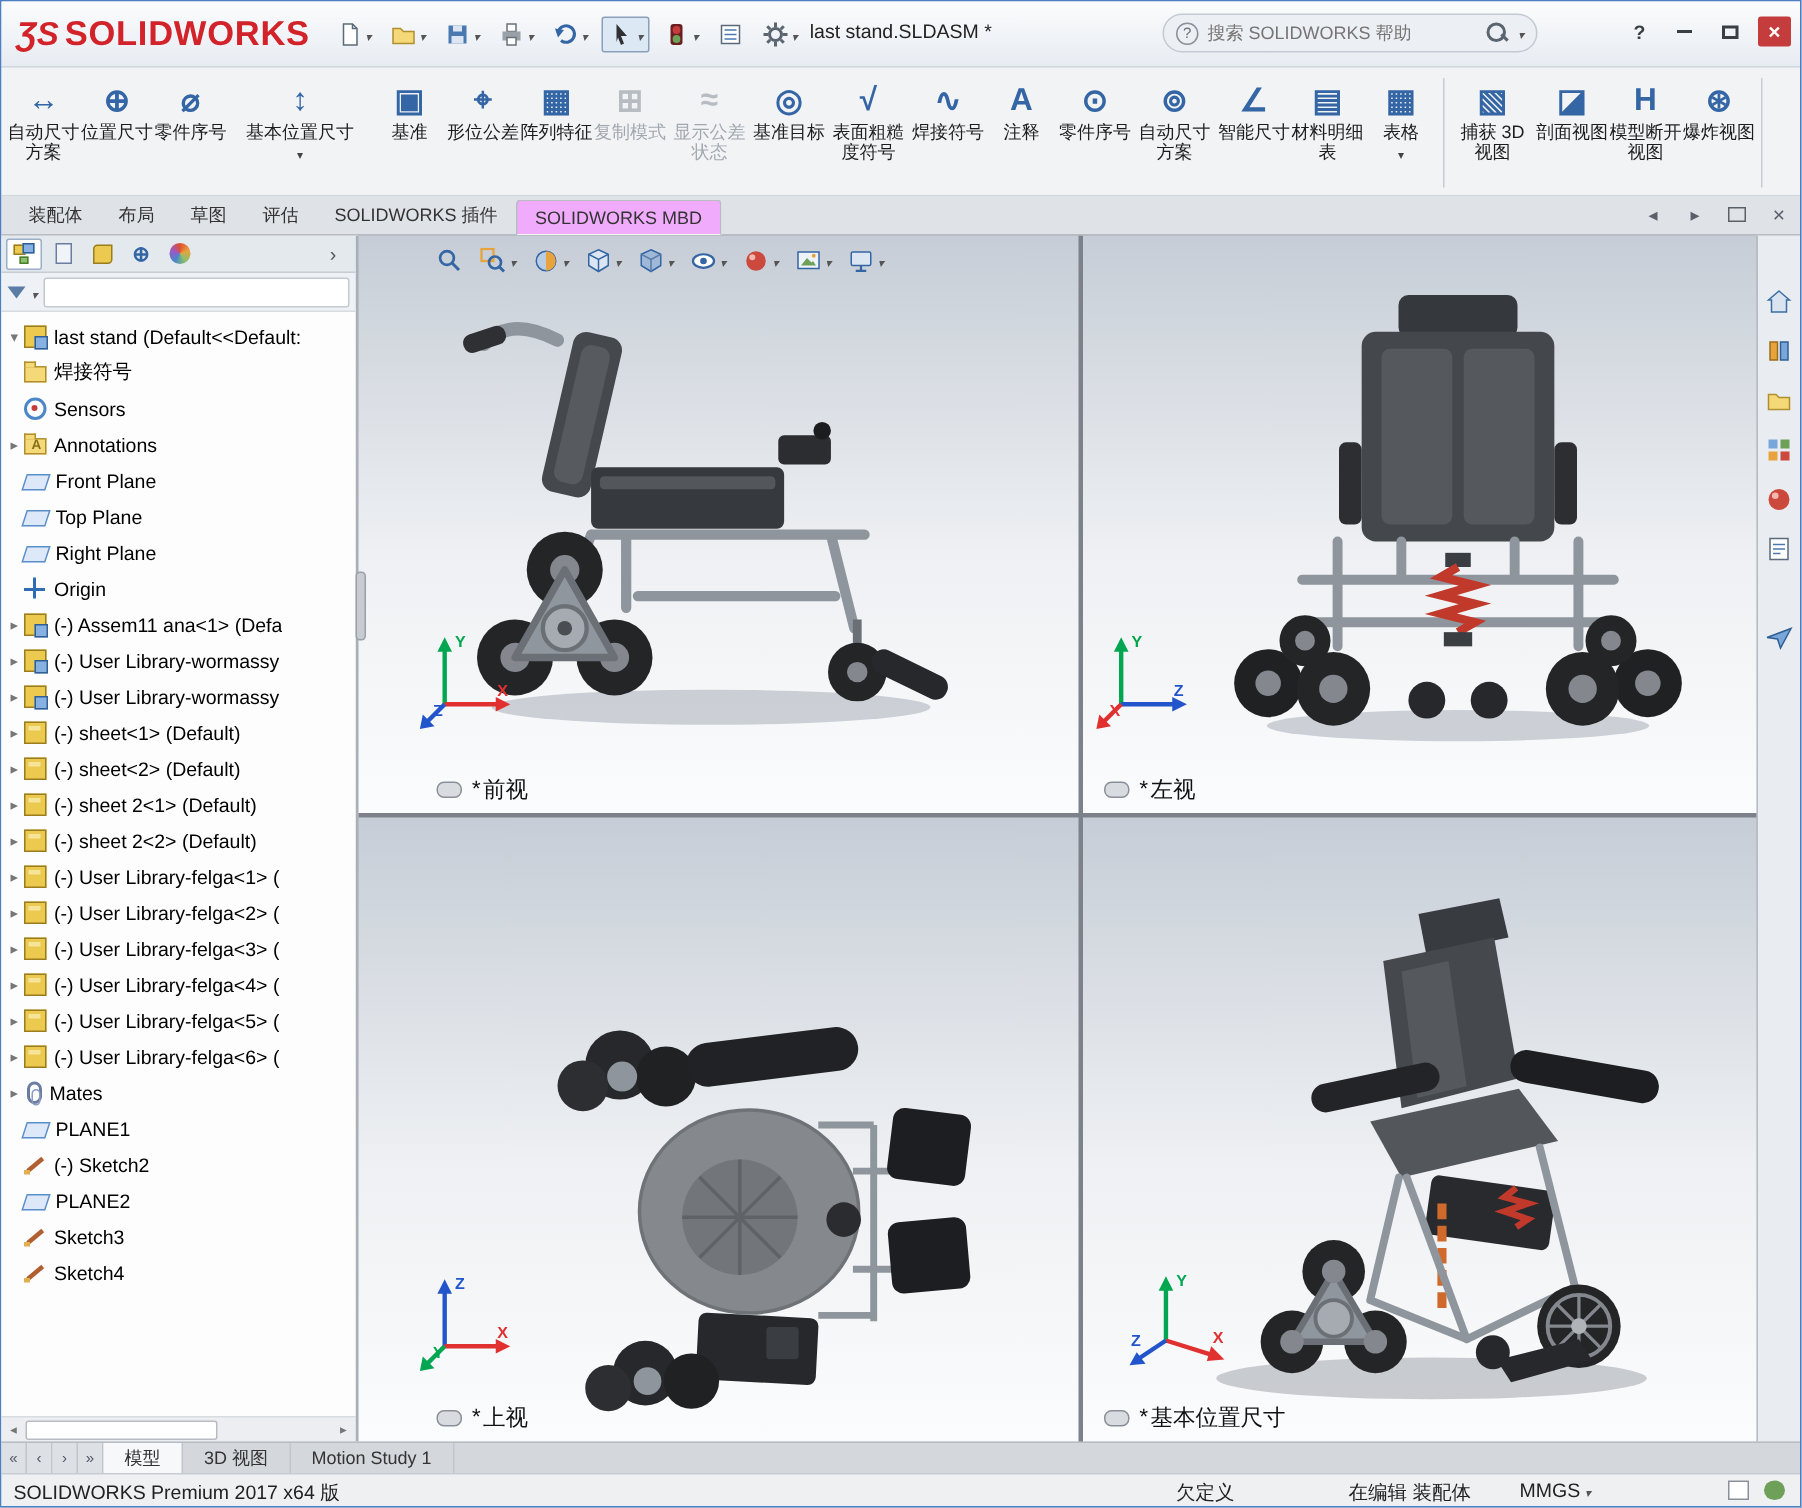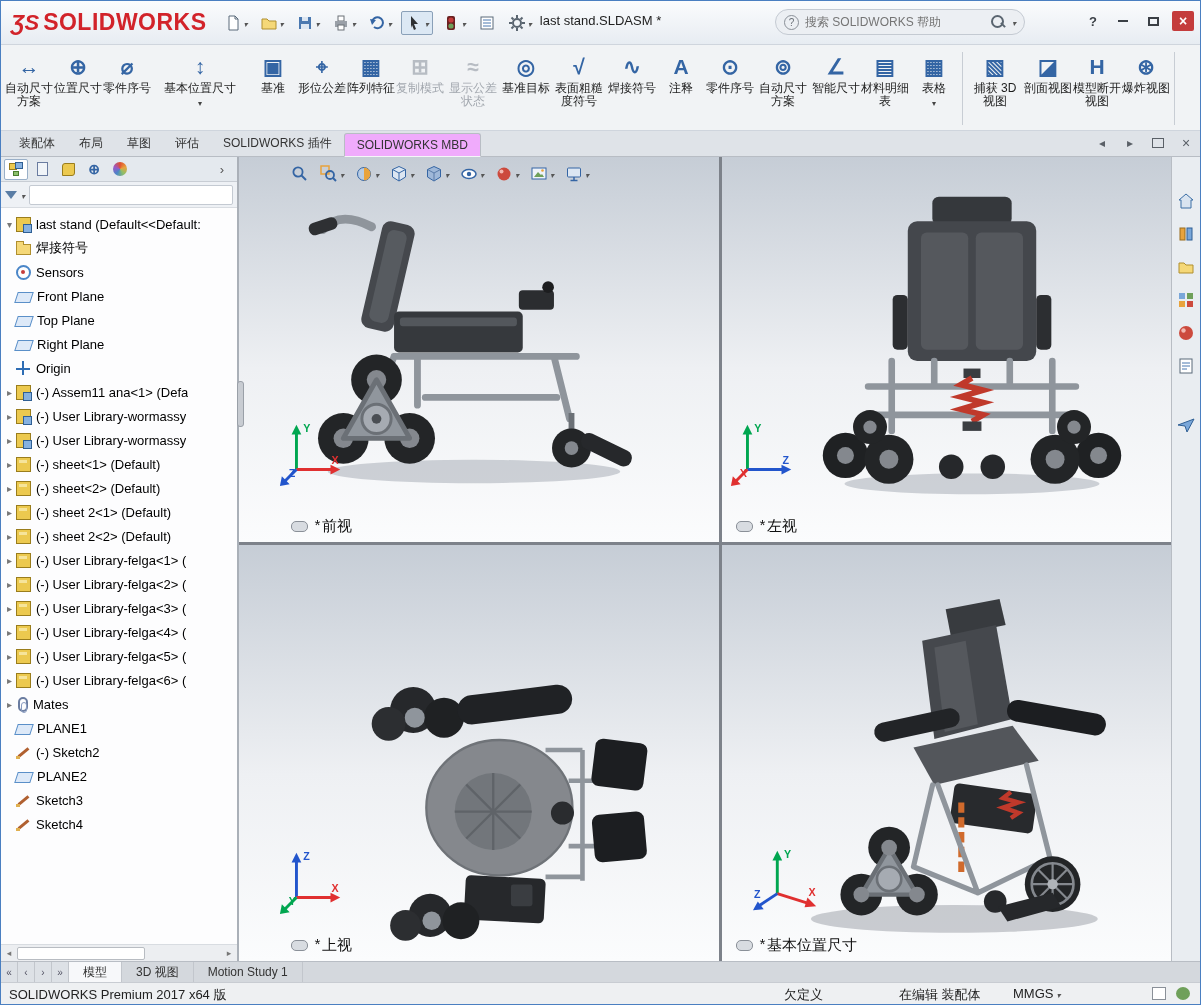--- a/index.html
+++ b/index.html
@@ -391,20 +391,25 @@
             <span class="arr hide"></span>
             <span class="ic ic-folder"></span>
             <span class="tl">焊接符号</span>
           </div>
         <div class="trow">
             <span class="arr hide"></span>
             <span class="ic ic-sensors"></span>
             <span class="tl">Sensors</span>
           </div>
         <div class="trow">
+            <span class="arr"></span>
+            <span class="ic ic-folder ic-annot"></span>
+            <span class="tl">Annotations</span>
+          </div>
+        <div class="trow">
             <span class="arr hide"></span>
             <span class="ic ic-plane"></span>
             <span class="tl">Front Plane</span>
           </div>
         <div class="trow">
             <span class="arr hide"></span>
             <span class="ic ic-plane"></span>
             <span class="tl">Top Plane</span>
           </div>
         <div class="trow">

